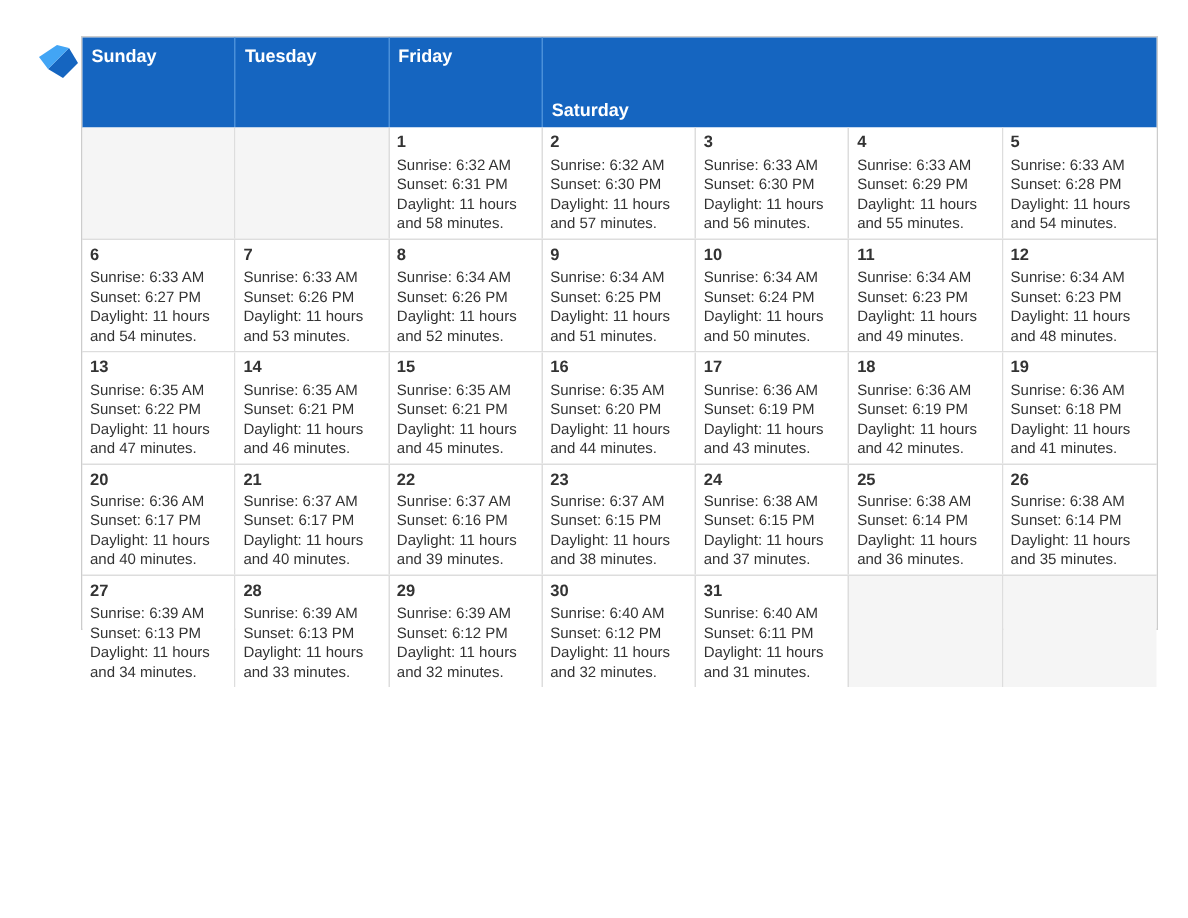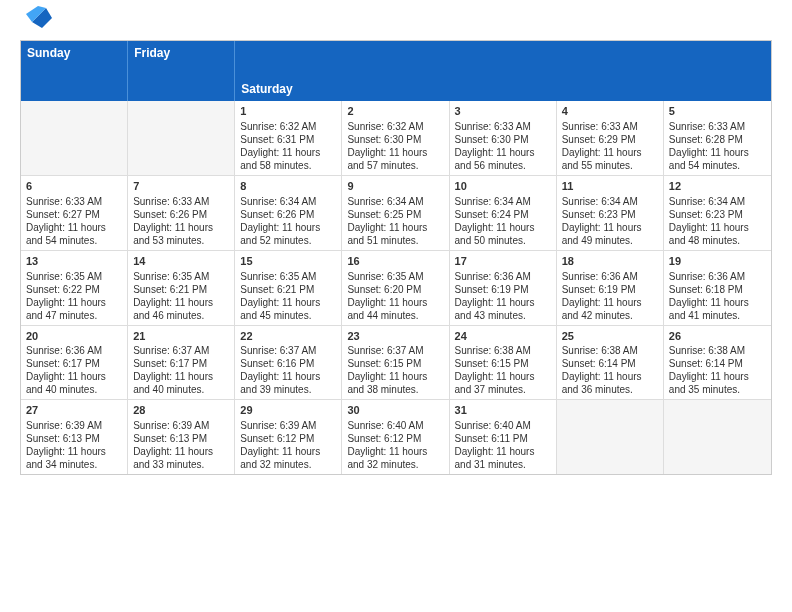--- a/index.html
+++ b/index.html
@@ -6,23 +6,23 @@
     body {
       font-family: Arial, sans-serif;
       background: #fff;
       width: 792px;
       height: 612px;
       overflow: hidden;
     }
     .page {
       width: 792px;
       height: 432px;
-      padding: 0 20px 12px 20px;
-      display: flex;
-      flex-direction: column;
+      padding: 24px 20px 12px 20px;
+      display: flex;
+      flex-direction: row;
     }
     .header {
       display: flex;
       justify-content: space-between;
       align-items: flex-start;
       margin-bottom: 10px;
     }
     .logo {
       display: flex;
       align-items: center;
@@ -142,20 +142,21 @@
     </div>
     <div class="title-block">
       <div class="month-title"></div>
       <div class="subtitle"></div>
     </div>
   </div>
 
   <div class="calendar">
     <div class="cal-header">
     <div class="cal-header-cell">Sunday</div>
+        <div class="cal-header-cell">Tuesday</div>
         <div class="cal-header-cell">Friday</div>
         <div class="cal-header-cell">Saturday</div>
       </div>
     <div class="cal-body">
     <div class="cal-row">
           <div class="cal-cell empty"></div>
           <div class="cal-cell empty"></div>
           <div class="cal-cell">
             <span class="day-num">1</span>
             <div class="cell-info">Sunrise: 6:32 AM<br>Sunset: 6:31 PM<br>Daylight: 11 hours and 58 minutes.</div>

